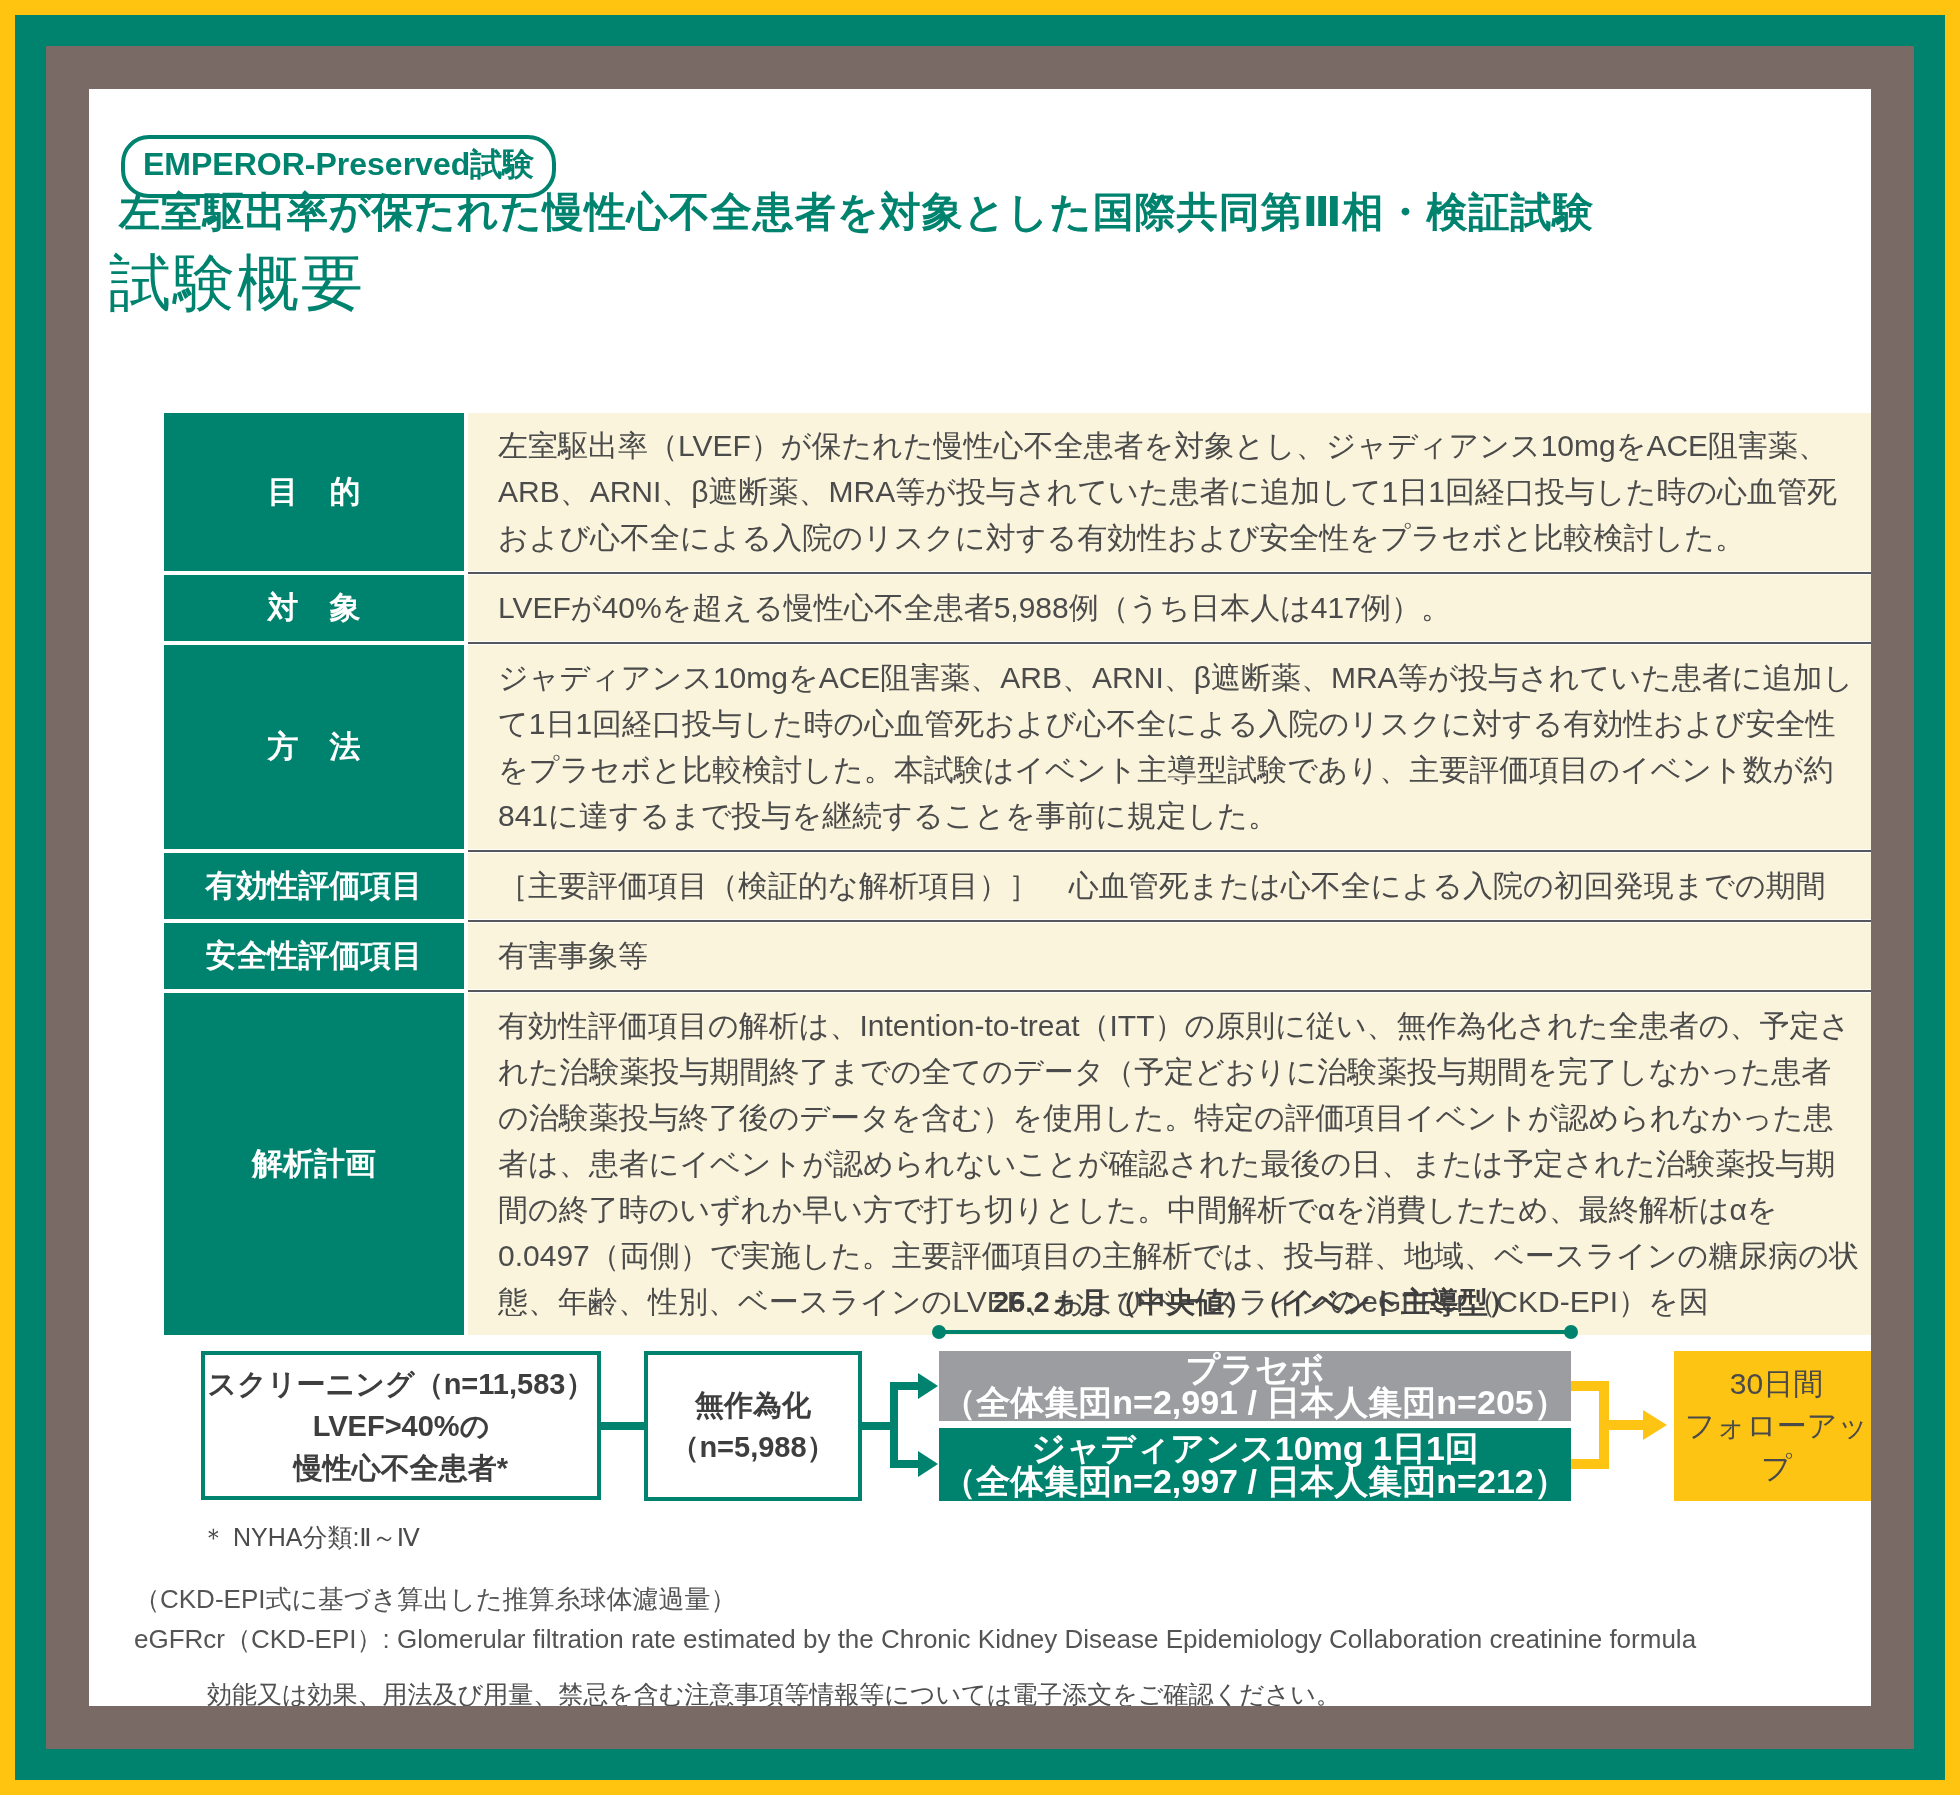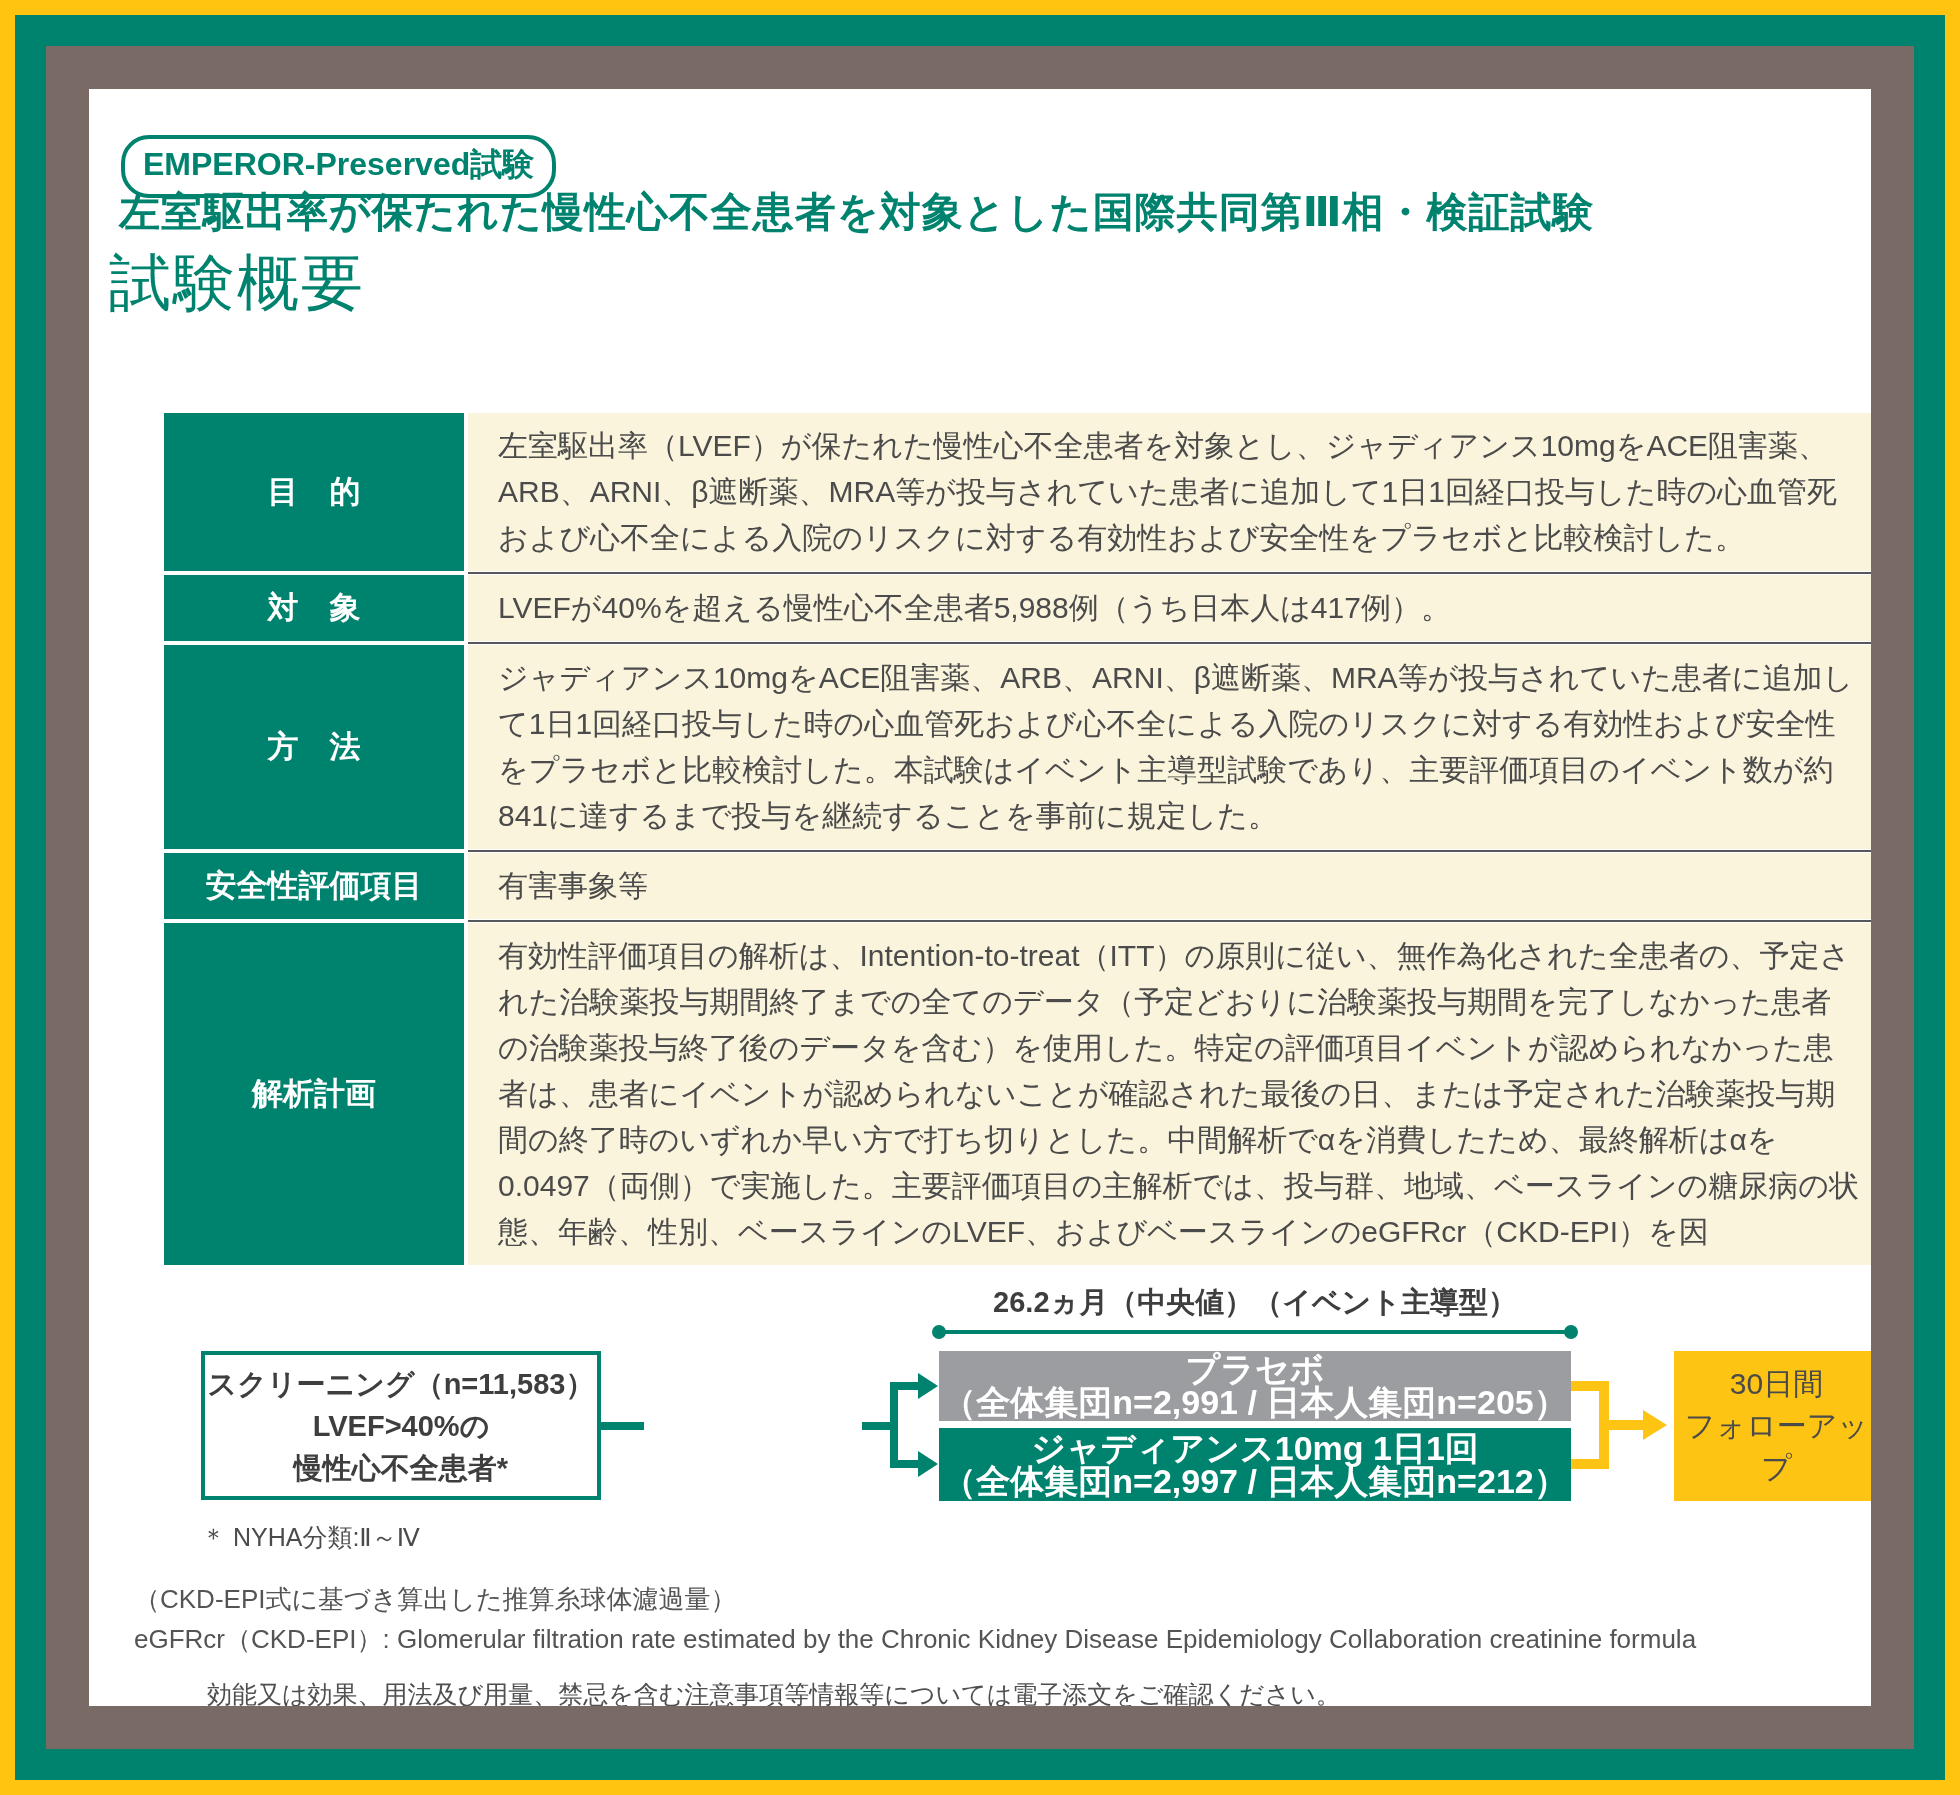--- a/index.html
+++ b/index.html
@@ -54,20 +54,24 @@
           </div>
           <div class="t-row">
             <div class="row-label">対　象</div>
             <div class="row-text">LVEFが40%を超える慢性心不全患者5,988例（うち日本人は417例）。</div>
           </div>
           <div class="t-row">
             <div class="row-label">方　法</div>
             <div class="row-text">ジャディアンス10mgをACE阻害薬、ARB、ARNI、β遮断薬、MRA等が投与されていた患者に追加して1日1回経口投与した時の心血管死および心不全による入院のリスクに対する有効性および安全性をプラセボと比較検討した。本試験はイベント主導型試験であり、主要評価項目のイベント数が約841に達するまで投与を継続することを事前に規定した。</div>
           </div>
           <div class="t-row">
+            <div class="row-label">有効性評価項目</div>
+            <div class="row-text">［主要評価項目（検証的な解析項目）］　心血管死または心不全による入院の初回発現までの期間</div>
+          </div>
+          <div class="t-row">
             <div class="row-label">安全性評価項目</div>
             <div class="row-text">有害事象等</div>
           </div>
           <div class="t-row">
             <div class="row-label">解析計画</div>
             <div class="row-text">有効性評価項目の解析は、Intention-to-treat（ITT）の原則に従い、無作為化された全患者の、予定された治験薬投与期間終了までの全てのデータ（予定どおりに治験薬投与期間を完了しなかった患者の治験薬投与終了後のデータを含む）を使用した。特定の評価項目イベントが認められなかった患者は、患者にイベントが認められないことが確認された最後の日、または予定された治験薬投与期間の終了時のいずれか早い方で打ち切りとした。中間解析でαを消費したため、最終解析はαを0.0497（両側）で実施した。主要評価項目の主解析では、投与群、地域、ベースラインの糖尿病の状態、年齢、性別、ベースラインのLVEF、およびベースラインのeGFRcr（CKD-EPI）を因</div>
           </div>
         </div>
 
         <div class="diagram">
@@ -77,20 +81,24 @@
           <div class="t-dot" style="left:1475px;"></div>
 
           <div class="outline-box" style="left:112px; top:1262px; width:400px; height:149px;">
             <div>スクリーニング（n=11,583）</div>
             <div>LVEF&gt;40%の</div>
             <div>慢性心不全患者*</div>
           </div>
 
           <div class="conn-teal" style="left:512px; top:1333px; width:43px; height:8px;"></div>
 
+          <div class="outline-box" style="left:555px; top:1262px; width:218px; height:150px;">
+            <div>無作為化</div>
+            <div>（n=5,988）</div>
+          </div>
 
           <div class="conn-teal" style="left:773px; top:1333px; width:36px; height:8px;"></div>
           <div class="conn-teal" style="left:801px; top:1293px; width:8px; height:86px;"></div>
           <div class="conn-teal" style="left:809px; top:1293px; width:20px; height:8px;"></div>
           <div class="arrow-teal" style="left:829px; top:1284px;"></div>
           <div class="conn-teal" style="left:809px; top:1371px; width:20px; height:8px;"></div>
           <div class="arrow-teal" style="left:829px; top:1362px;"></div>
 
           <div class="arm-box" style="top:1262px; height:70px; background:#9C9DA0;">
             <div>プラセボ</div>

